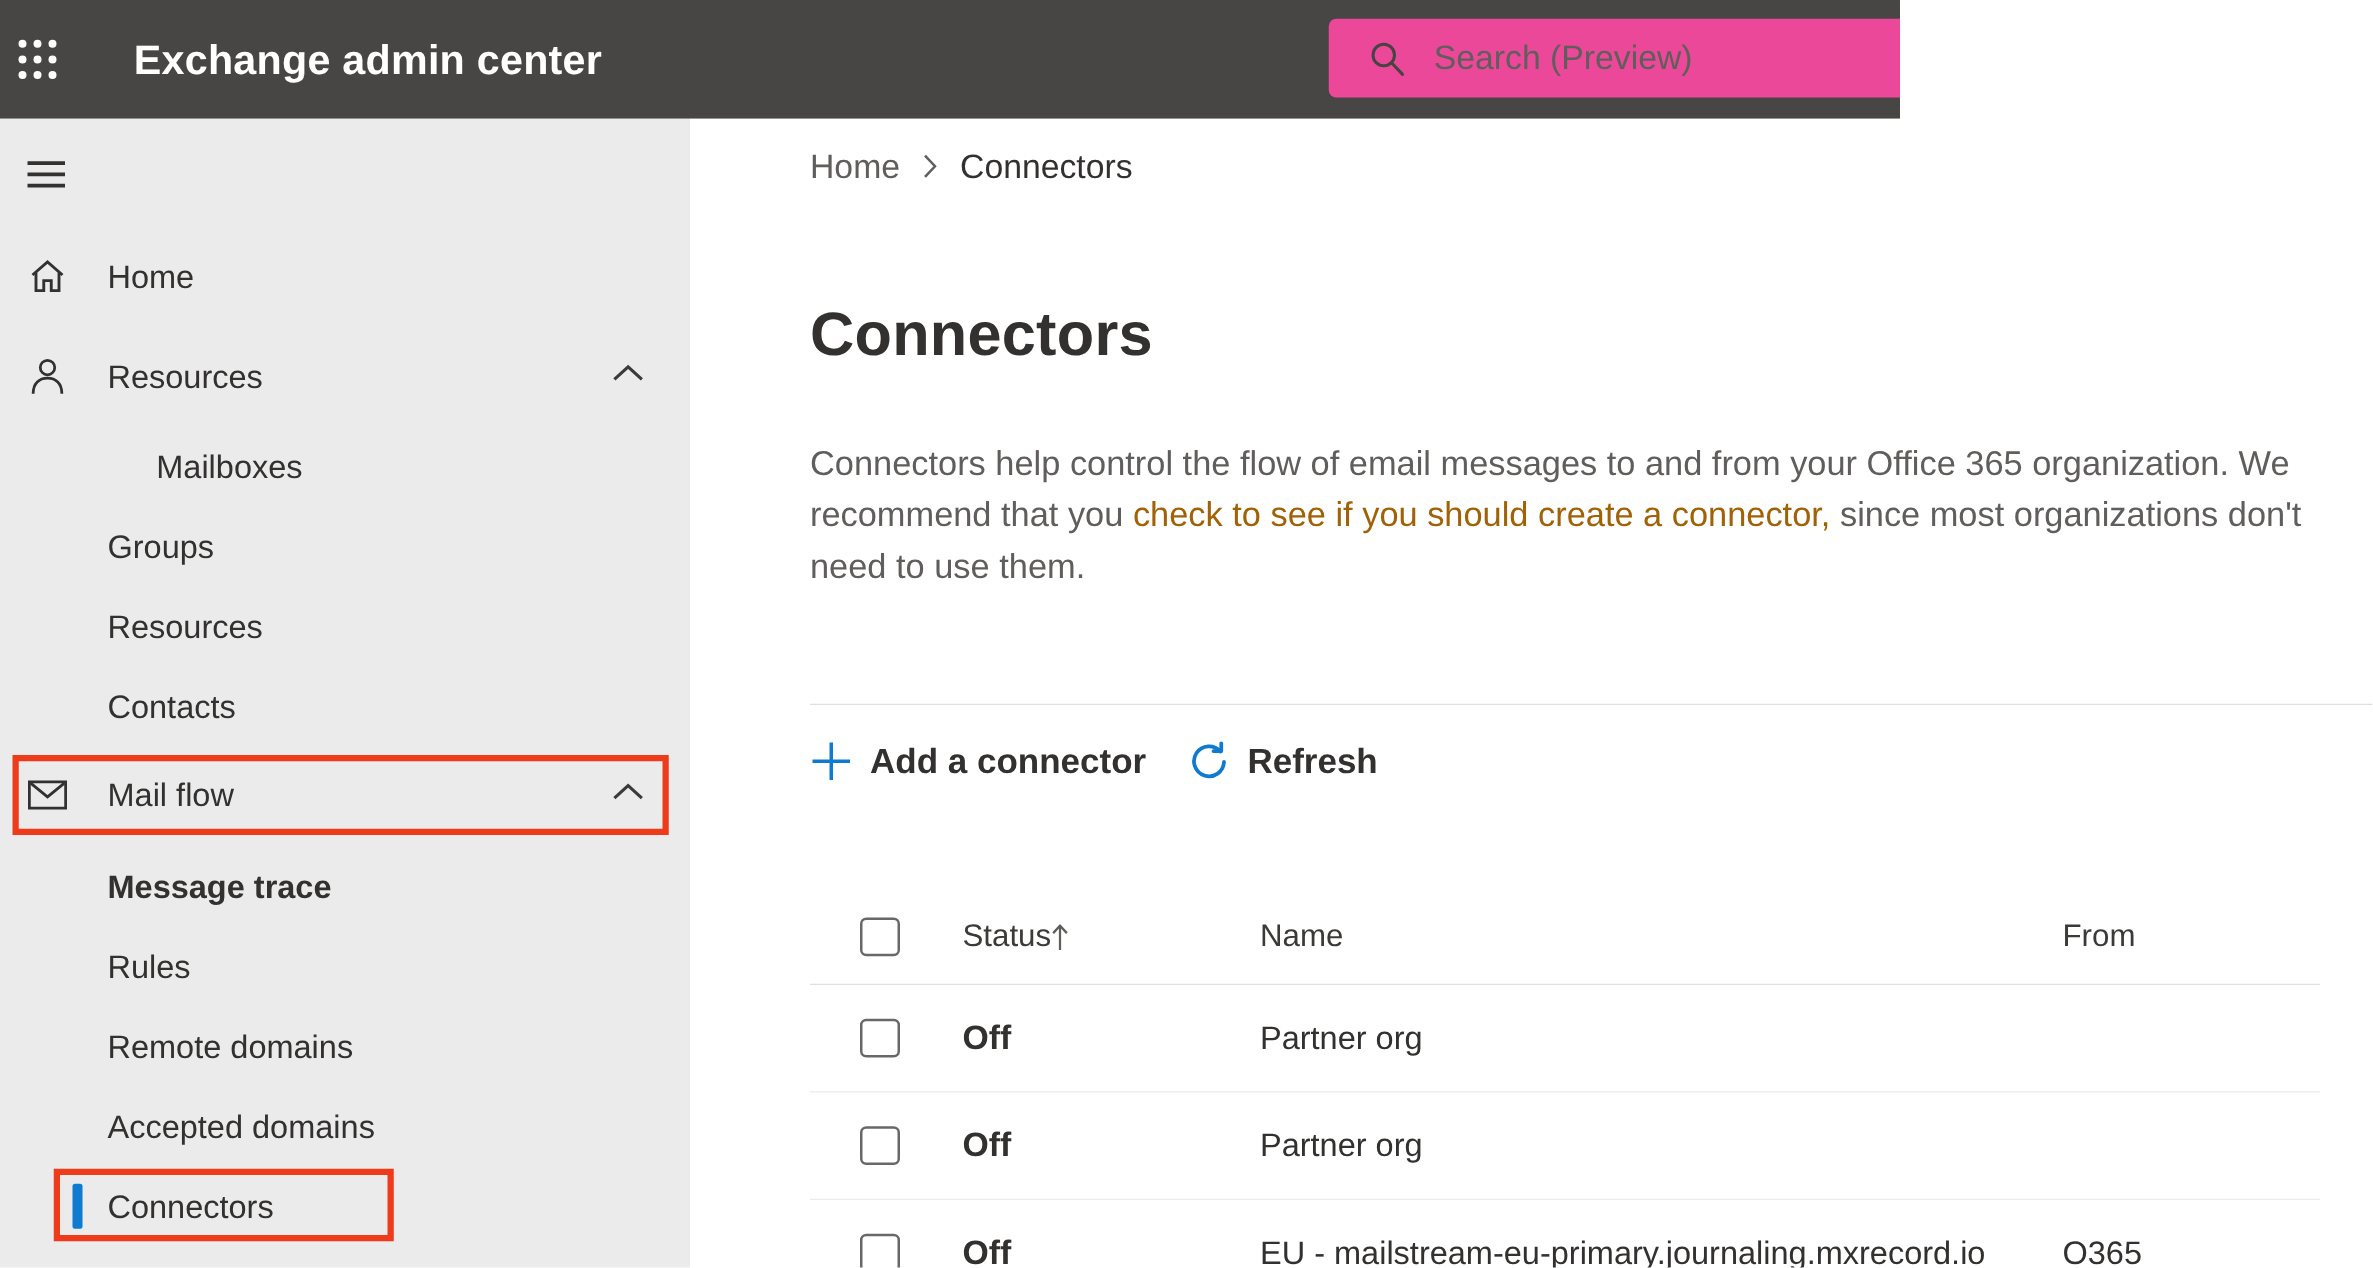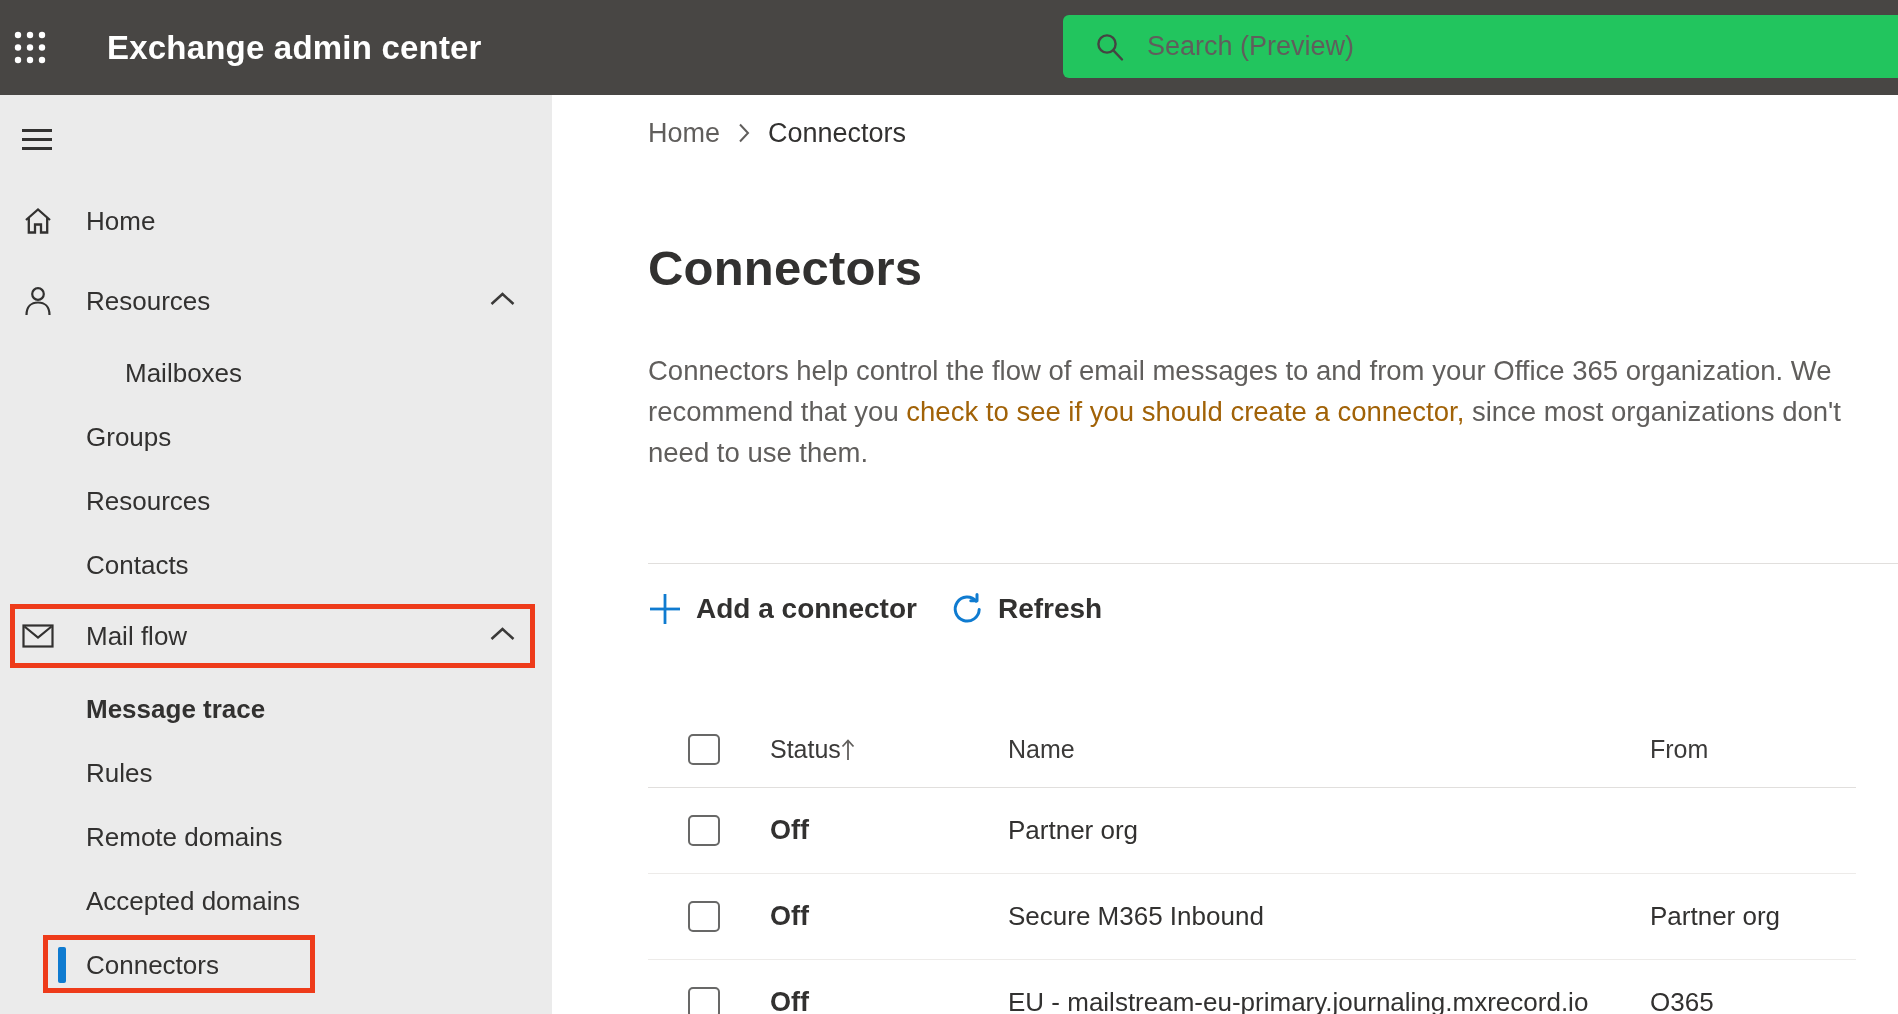--- a/index.html
+++ b/index.html
@@ -1,27 +1,27 @@
 <!DOCTYPE html>
 <html><head>
 <meta charset="utf-8">
 <style>
   * { margin:0; padding:0; box-sizing:border-box; }
   html,body { width:1898px; height:1014px; overflow:hidden;
     font-family:"Liberation Sans", sans-serif; background:#ffffff; }
 
   
-  .topbar { position:absolute; left:0; top:0; width:1898px; height:95px;
+  .topbar { position:absolute; left:0; top:0; width:1520px; height:95px;
     background:#484644; display:flex; align-items:center; }
   .waffle-btn { width:60px; height:95px; display:flex; align-items:center;
     justify-content:center; cursor:pointer; background:none; border:none; }
   .topbar-title { color:#ffffff; font-size:33px; font-weight:600;
     margin-left:47px; letter-spacing:0.2px; white-space:nowrap; }
   .searchbox { position:absolute; left:1063px; top:15px; right:0; height:63px;
-    background:#22c55e; border-radius:6px 0 0 6px; display:flex;
+    background:#ec4899; border-radius:6px 0 0 6px; display:flex;
     align-items:center; padding-left:32px; }
   .searchbox svg { flex:0 0 auto; }
   .searchbox input { border:none; outline:none; background:transparent;
     font-family:"Liberation Sans", sans-serif; font-size:27px; color:#3b3a39;
     margin-left:22px; width:600px; }
   .searchbox input::placeholder { color:#605e5c; opacity:1; }
 
   
   .sidebar { position:absolute; left:0; top:95px; bottom:0; width:552px;
     background:#ebebeb; }
@@ -254,21 +254,20 @@
         </div>
       <div class="cell-status">Off</div>
       <div class="cell-text">Partner org</div>
     </div>
 
     <div class="trow tbody-row">
       <div>
           <div class="checkbox"></div>
         </div>
       <div class="cell-status">Off</div>
-      <div class="cell-text">Secure M365 Inbound</div>
       <div class="cell-text">Partner org</div>
     </div>
 
     <div class="trow tbody-row">
       <div>
           <div class="checkbox"></div>
         </div>
       <div class="cell-status">Off</div>
       <div class="cell-text">EU - mailstream-eu-primary.journaling.mxrecord.io</div>
       <div class="cell-text">O365</div>

